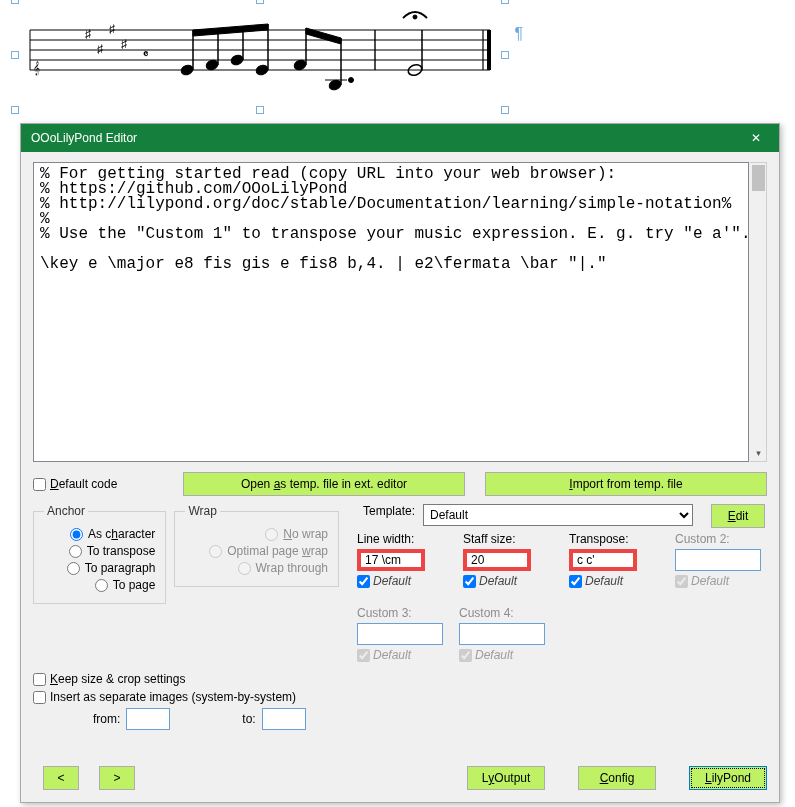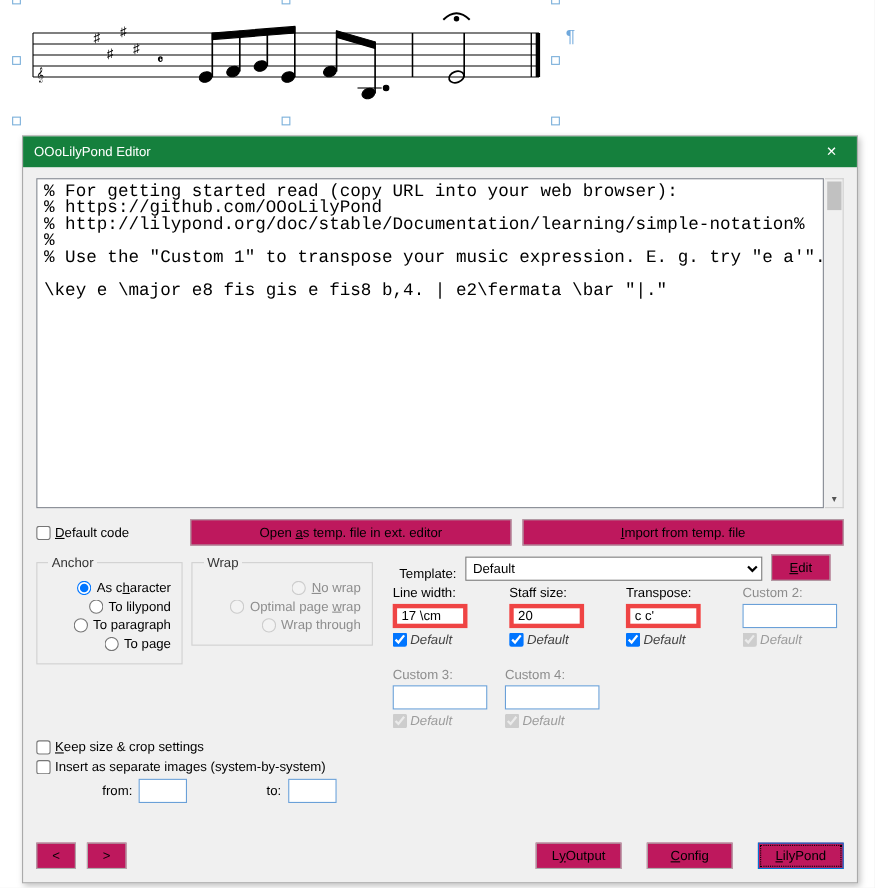--- a/index.html
+++ b/index.html
@@ -33,35 +33,35 @@
   .scrollbar { position:absolute; right:0; top:0; width:17px; height:300px; background:#f0f0f0; border:1px solid #cfcfcf; border-left:none; }
   .scroll-thumb { position:absolute; left:2px; top:2px; width:13px; height:26px; background:#c1c1c1; }
   .scroll-arrow-dn { position:absolute; left:0; bottom:0; width:17px; height:17px; display:flex;align-items:center;justify-content:center;color:#555;font-size: 9px;}
 
   
   .row1 { display:flex; align-items:center; gap:10px; margin-top:10px; }
   .chk { display:flex; align-items:center; gap:4px; }
   .chk input { width:13px; height:13px; }
   .chk label { }
   .u { text-decoration: underline; }
-  .btn { background:#be185d; border:1px solid #adadad; height:24px; padding:0 8px; cursor:pointer; display:inline-flex; align-items:center; justify-content:center; }
+  .btn { background:#bef264; border:1px solid #adadad; height:24px; padding:0 8px; cursor:pointer; display:inline-flex; align-items:center; justify-content:center;margin-left:10px; }
   .btn.wide { flex:1; }
 
   
   .row2 { display:flex; gap:8px; margin-top:8px; align-items:flex-start; }
   fieldset { border:1px solid #d0d0d0; padding:6px 10px 8px; }
   legend { padding:0 3px; color:#333; }
   .anchor-group { width:136px; }
   .wrap-group { width:168px; color:#777; }
   .radio-row { display:flex; align-items:center; gap:5px; margin:3px 0;justify-content:flex-end; }
   .radio-row input { width:13px; height:13px; }
   .disabled { color:#8d8d8d; }
 
   
-  .template-row { display:flex; align-items:flex-end; gap:8px; margin-left: 6px; }
+  .template-row { display:flex; align-items:flex-start; gap:8px; margin-left: 6px; }
   .template-row .lbl { width: 58px; text-align:right; }
   select { height:22px; border:1px solid #7a7a7a; background:#fff; padding:0 2px; }
   .tmpl-select { width: 270px; }
   .edit-btn { width:54px; }
 
   
   .params { display:grid; grid-template-columns: 92px 92px 92px 92px; gap: 6px 14px; margin-left:6px; margin-top:4px; }
   .param-col { position: relative; }
   .param-lbl { margin-bottom:3px; display:block; }
   input[type=text].field { width: 68px; height:22px; border:4px solid #ef4444; padding:0 4px; background:#fff; }
@@ -197,21 +197,21 @@
 
     <div class="row2">
       <fieldset class="anchor-group">
         <legend>Anchor</legend>
         <div class="radio-row">
             <input type="radio" name="anchor" checked="" style="">
             <label>As c<span class="u">h</span>aracter</label>
           </div>
         <div class="radio-row">
             <input type="radio" name="anchor" style="">
-            <label>To lilypond</label>
+            <label>To transpose</label>
           </div>
         <div class="radio-row">
             <input type="radio" name="anchor" style="">
             <label>To paragraph</label>
           </div>
         <div class="radio-row">
             <input type="radio" name="anchor" style="">
             <label>To page</label>
           </div>
       </fieldset>

